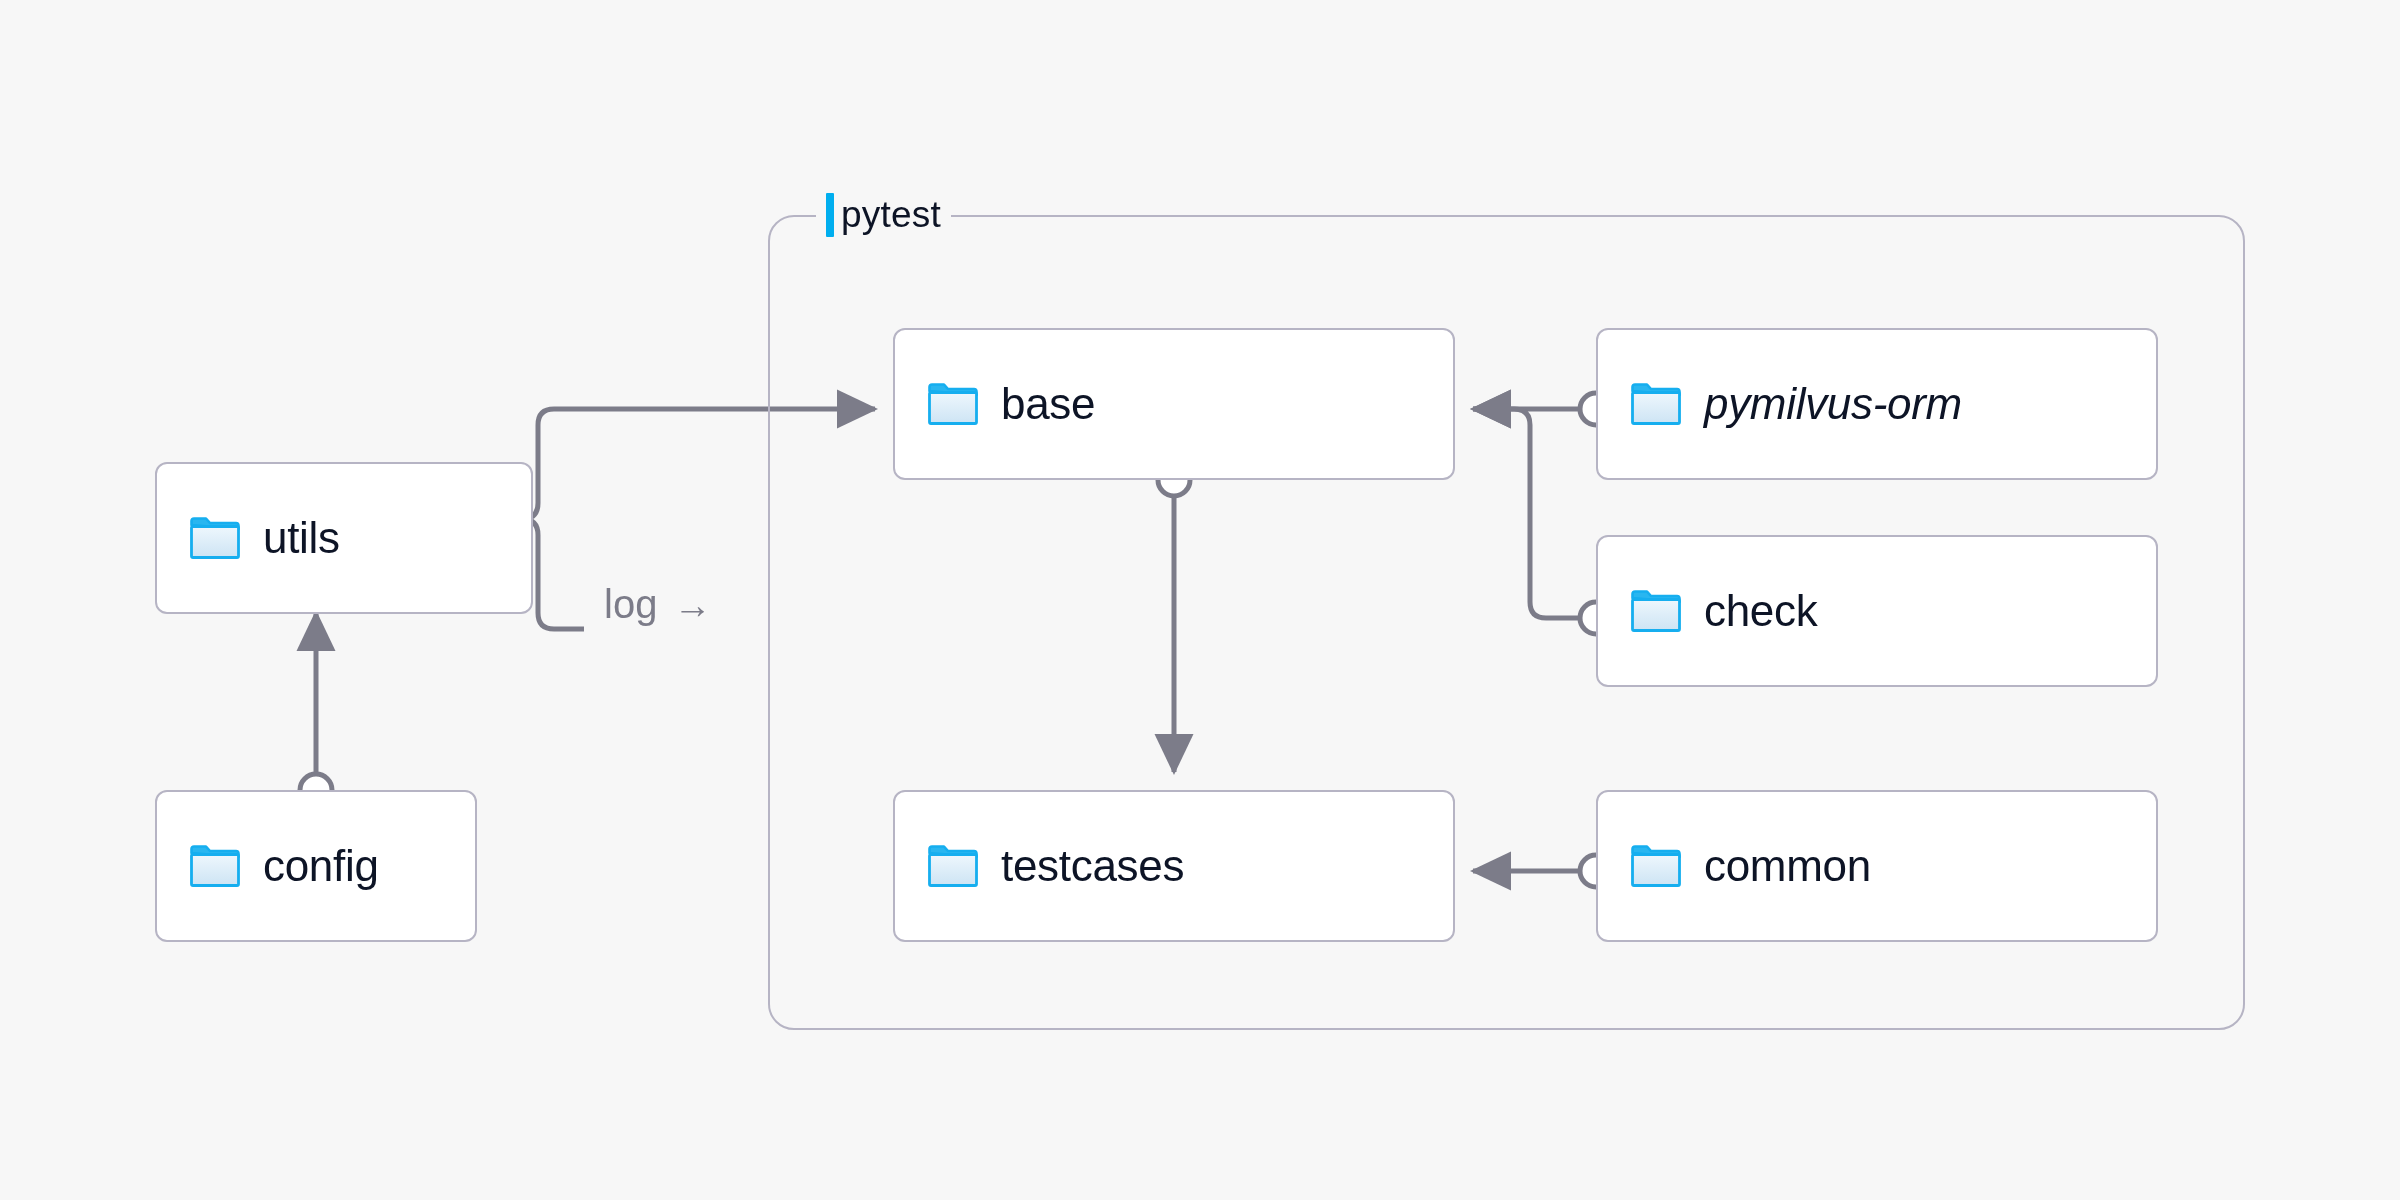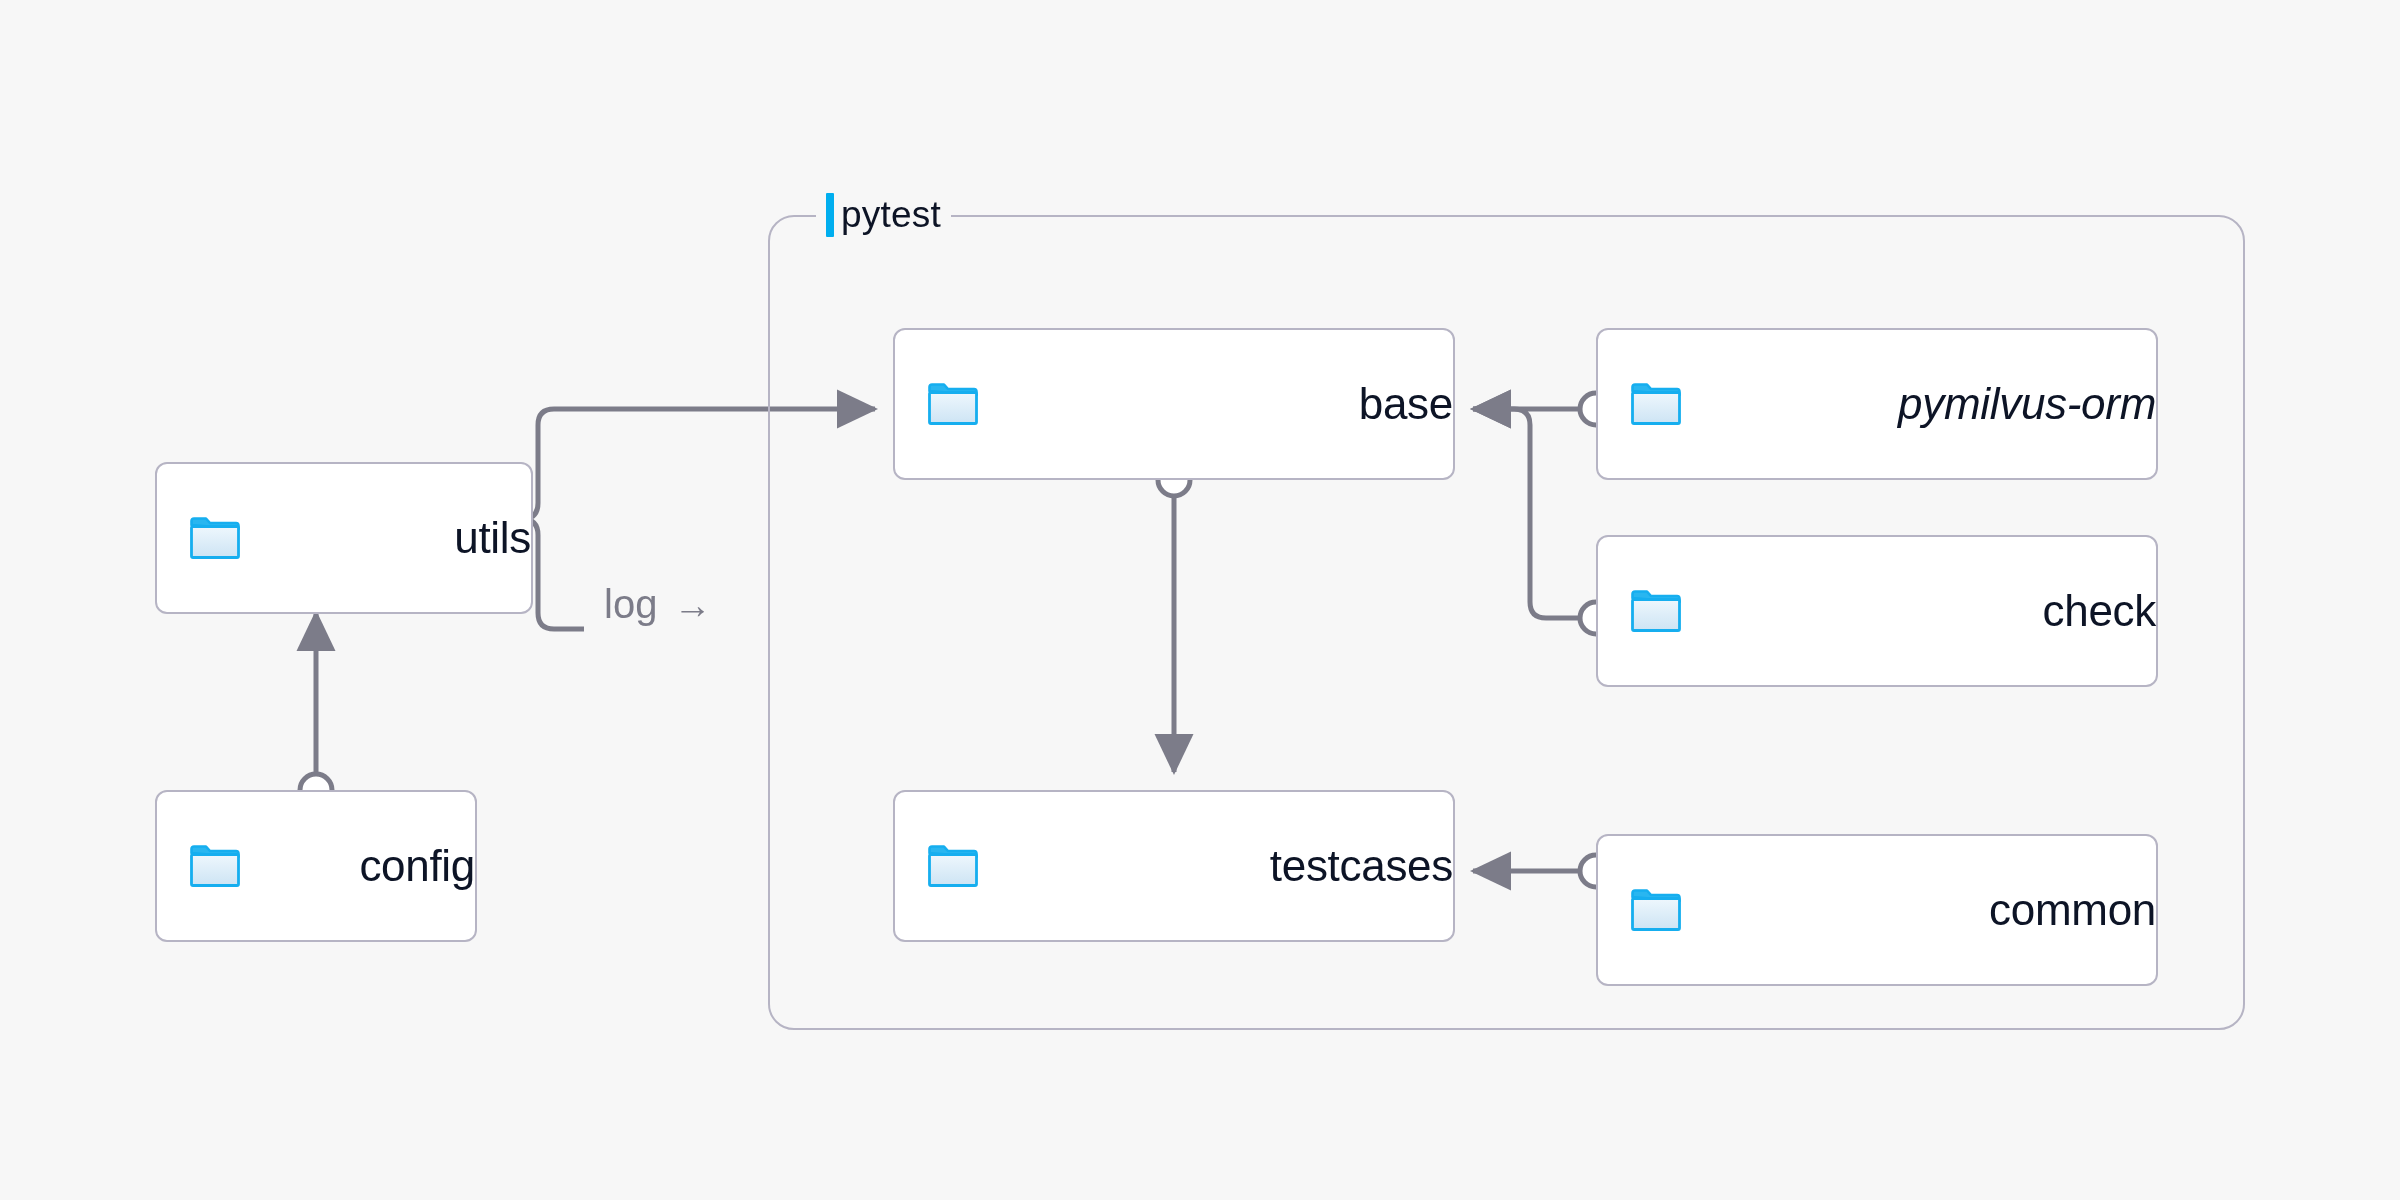--- a/index.html
+++ b/index.html
@@ -58,21 +58,20 @@
   .node {
     position: absolute;
     box-sizing: border-box;
     background: #ffffff;
     border: 2px solid #b6b4c4;
     border-radius: 12px;
     display: flex;
     align-items: center;
     padding-left: 32px;
     gap: 22px;
-    justify-content: space-between;
   }
   .node-label {
     font-size: 44px;
     color: #0d1426;
     white-space: nowrap;
     letter-spacing: -0.3px;
   }
 
   
   .folder-icon {
@@ -189,21 +188,21 @@
   </div>
 
   <div class="node" style="left:1596px; top:535px; width:562px; height:152px;">
     <svg class="folder-icon" viewBox="0 0 52 44" xmlns="http://www.w3.org/2000/svg">
       <path d="M2.5 9 L2.5 5 Q2.5 2.5 5 2.5 L17 2.5 L21 7 L47 7 Q49.5 7 49.5 9.5 L49.5 13 Z" fill="#29b6f0" stroke="#16aeef" stroke-width="2.6" stroke-linejoin="round"></path>
       <rect x="2.5" y="10.5" width="47" height="31" rx="1.5" fill="url(#folderGrad)" stroke="#16aeef" stroke-width="2.8"></rect>
     </svg>
     <span class="node-label">check</span>
   </div>
 
-  <div class="node" style="left:1596px; top:790px; width:562px; height:152px;margin-top:44px;">
+  <div class="node" style="left:1596px; top:790px; width:562px; height:152px;">
     <svg class="folder-icon" viewBox="0 0 52 44" xmlns="http://www.w3.org/2000/svg">
       <path d="M2.5 9 L2.5 5 Q2.5 2.5 5 2.5 L17 2.5 L21 7 L47 7 Q49.5 7 49.5 9.5 L49.5 13 Z" fill="#29b6f0" stroke="#16aeef" stroke-width="2.6" stroke-linejoin="round"></path>
       <rect x="2.5" y="10.5" width="47" height="31" rx="1.5" fill="url(#folderGrad)" stroke="#16aeef" stroke-width="2.8"></rect>
     </svg>
     <span class="node-label">common</span>
   </div>
 
   <div class="edge-label" style="left:604px; top:604px; transform:translateY(-50%);">
     <span>log</span>
     <span class="edge-arrow-glyph">→</span>

